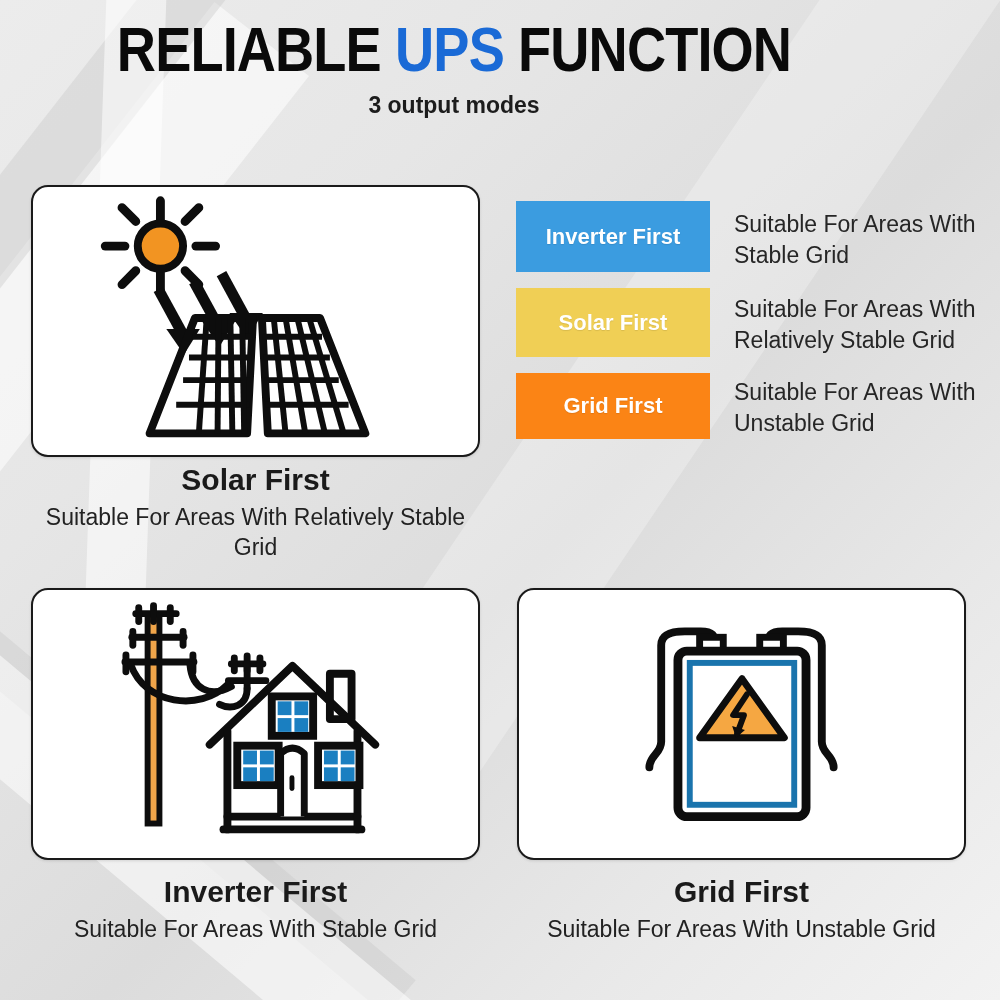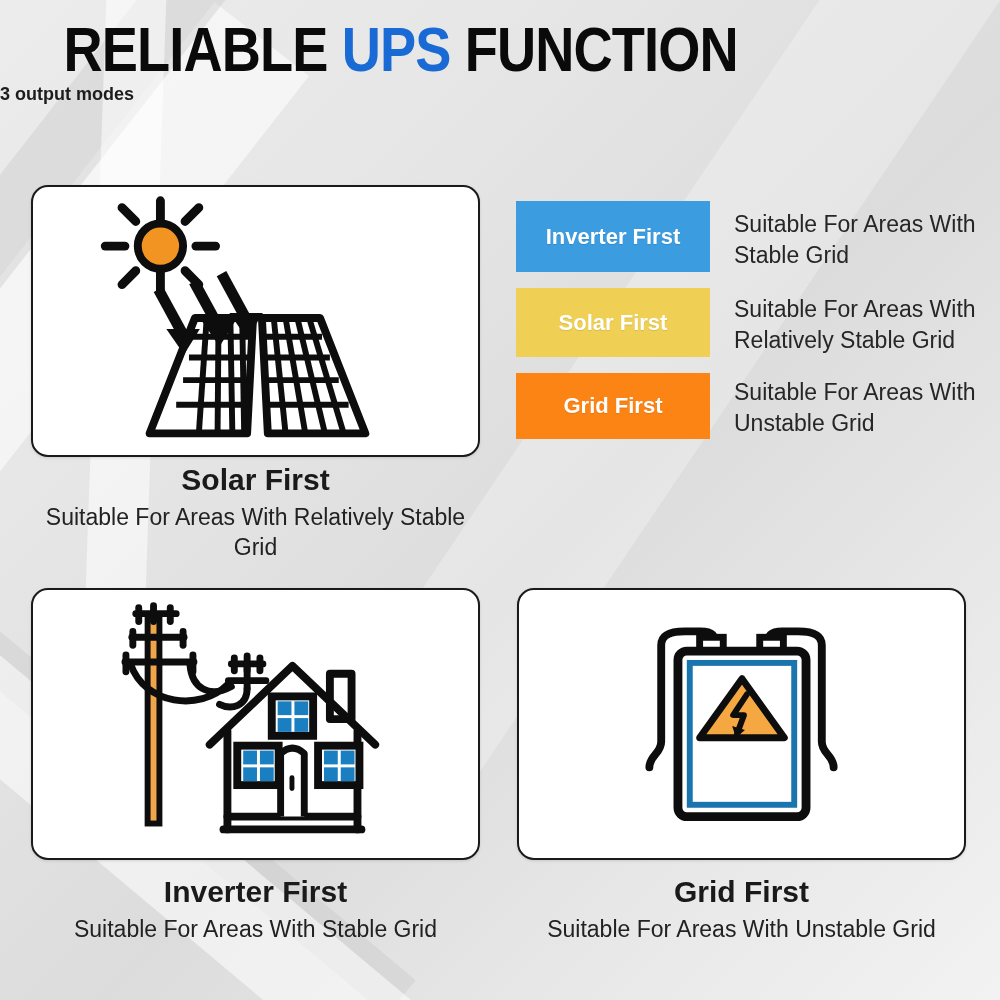--- a/index.html
+++ b/index.html
@@ -18,35 +18,36 @@
     position:absolute; inset:0;
     background:linear-gradient(135deg,#ececec 0%,#e6e6e6 28%,#dcdcdc 55%,#e9e9e9 80%,#f2f2f2 100%);
   }
   #bg-layer .band {
     position:absolute;
     background:rgba(255,255,255,0.55);
   }
   #bg-layer .band.dark { background:rgba(200,200,200,0.40); }
 
   
-  #header { position:absolute; top:0; left:0; width:908px; z-index:3; }
+  #header { position:absolute; top:0; left:0; width:908px; z-index:3; text-align:center; }
   #title {
     margin-top:14px;
     font-family:"Liberation Sans Narrow","Liberation Sans", sans-serif;
     font-weight:bold;
     font-size:63px;
     line-height:70px;
     letter-spacing:-1px;
     color:#0a0a0a;
     transform:scaleX(0.86);
     white-space:nowrap;
   }
   #title .hl { color:#1a6ad6; }
   #subtitle {
-    font-size:18px;
+    margin-top:8px;
+    font-size:23px;
     font-weight:bold;
     color:#1c1c1c;
   }
 
   
   .card {
     position:absolute;
     background:#fff;
     border:2px solid #1a1a1a;
     border-radius:17px;

